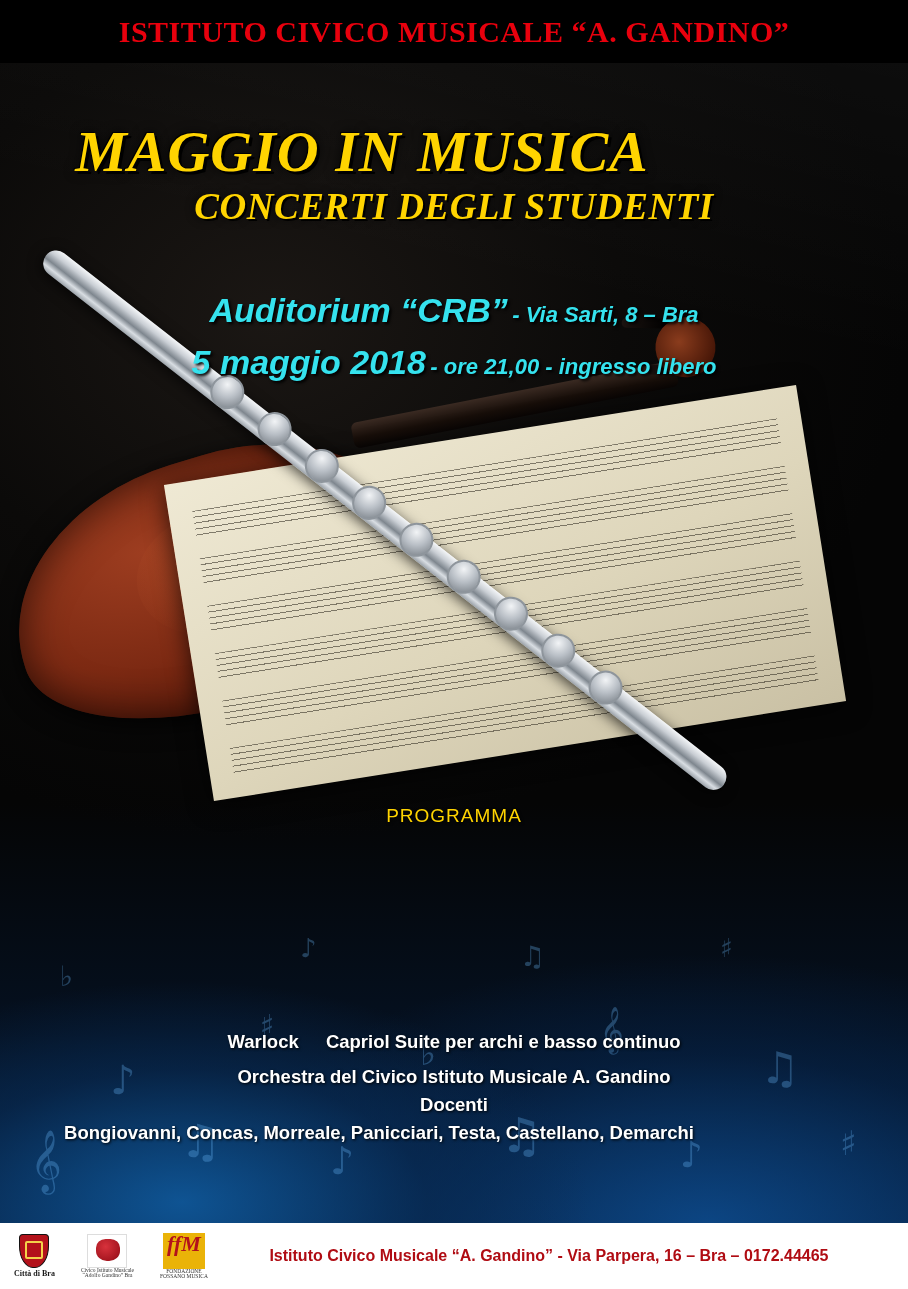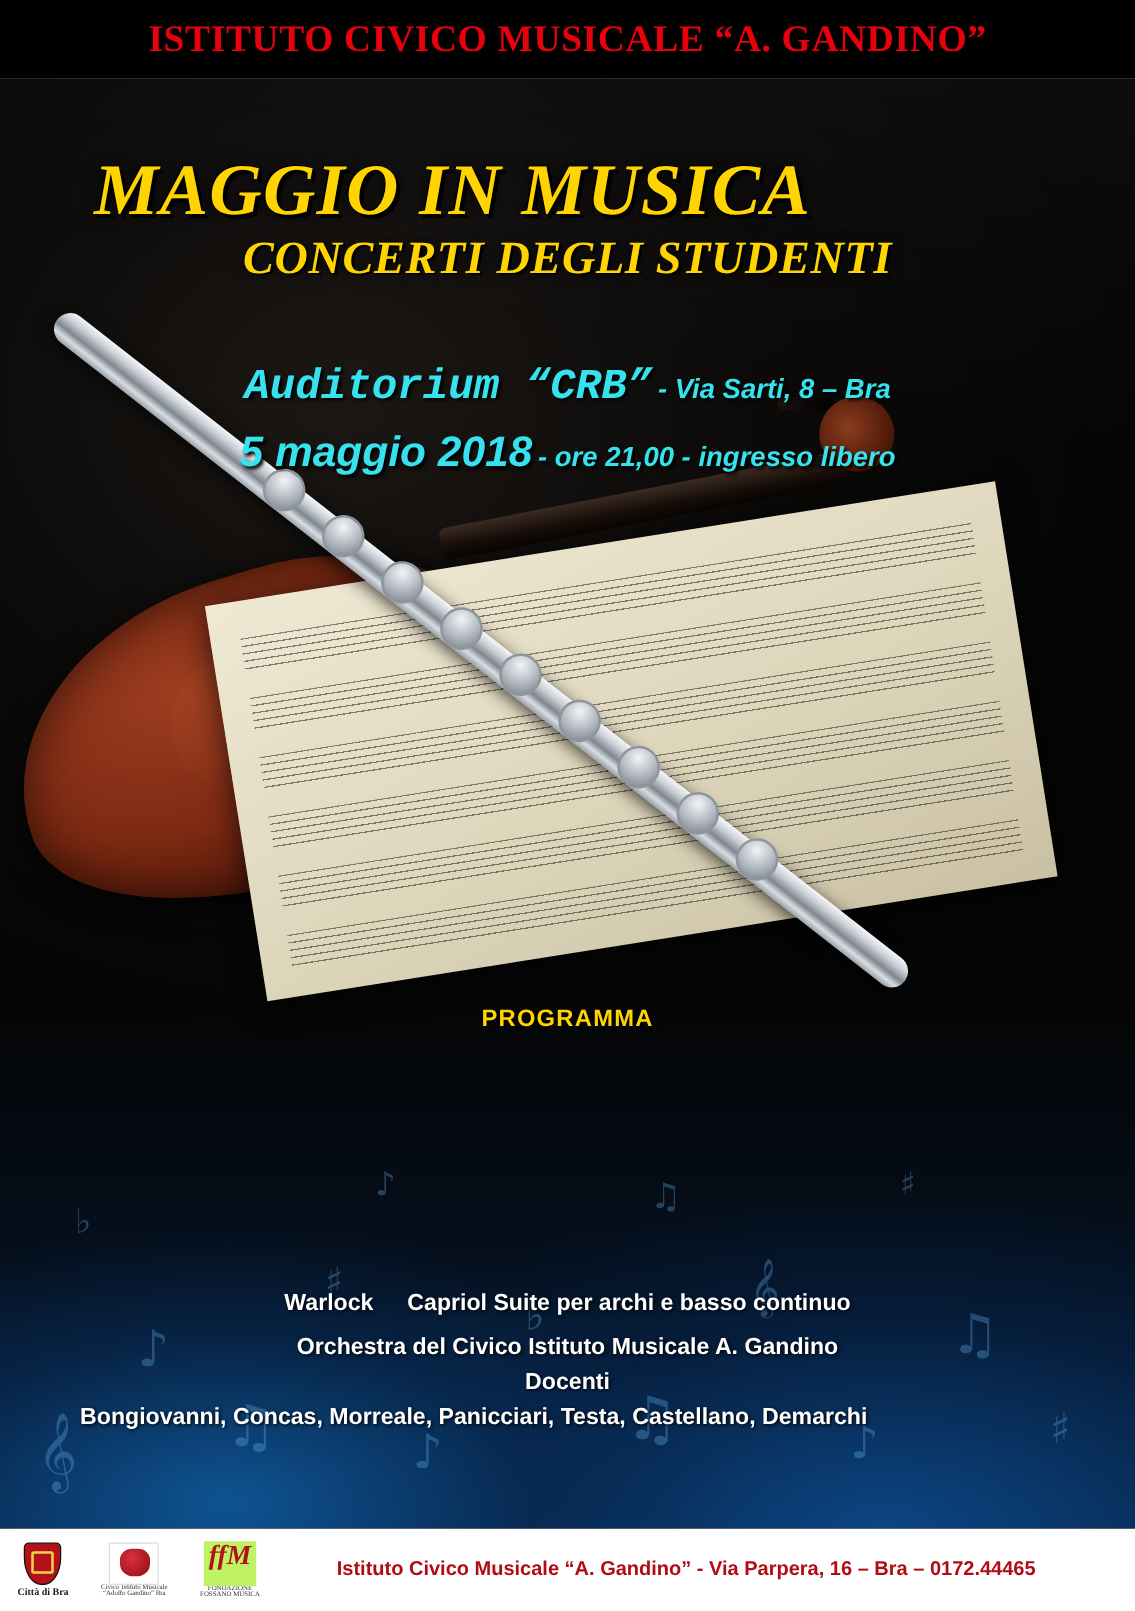--- a/index.html
+++ b/index.html
@@ -203,21 +203,21 @@
 
   .venue-line {
     position: absolute;
     left: 0; top: 228px;
     width: 908px;
     text-align: center;
     color: #35e2ee;
     white-space: nowrap;
   }
   .venue-line .big {
-    font-family: Liberation Mono, monospace;
+    font-family: Liberation Sans, sans-serif;
     font-weight: bold;
     font-style: italic;
     font-size: 34px;
     text-shadow: 2px 2px 3px #000;
   }
   .venue-line .small {
     font-family: "Liberation Sans", sans-serif;
     font-weight: bold;
     font-style: italic;
     font-size: 22px;
@@ -246,21 +246,21 @@
     font-size: 22px;
     text-shadow: 2px 2px 3px #000;
   }
 
   .programma {
     position: absolute;
     left: 0; top: 742px;
     width: 908px;
     text-align: center;
     font-family: "Liberation Sans", sans-serif;
-    font-weight: bold;
+    font-weight: normal;
     font-size: 19px;
     letter-spacing: 1px;
     color: #ffd400;
     text-shadow: 1px 1px 3px #000;
   }
 
   .piece {
     position: absolute;
     width: 908px;
     text-align: center;
@@ -361,21 +361,21 @@
   }
   .logo-civ:before {
     content: "";
     position: absolute; left: 8px; top: 4px;
     width: 24px; height: 22px;
     background: radial-gradient(circle at 40% 35%, #d8323c 0%, #a61620 70%, #7d0f17 100%);
     border-radius: 40% 40% 45% 45%;
   }
   .logo-ffm {
     width: 42px; height: 36px;
-    background: #bef264;
+    background: #eab308;
     position: relative;
     display:flex; align-items:center; justify-content:center;
   }
   .logo-ffm .ff {
     font-family: "Liberation Serif", serif;
     font-style: italic;
     font-weight: bold;
     font-size: 22px;
     color: #b3121b;
     line-height: 1;

